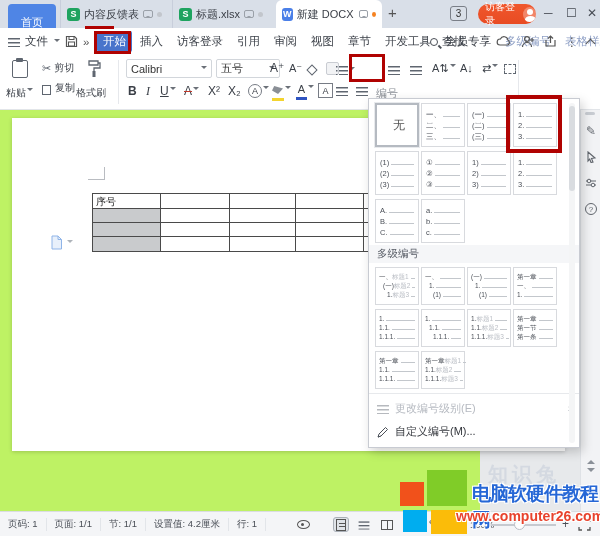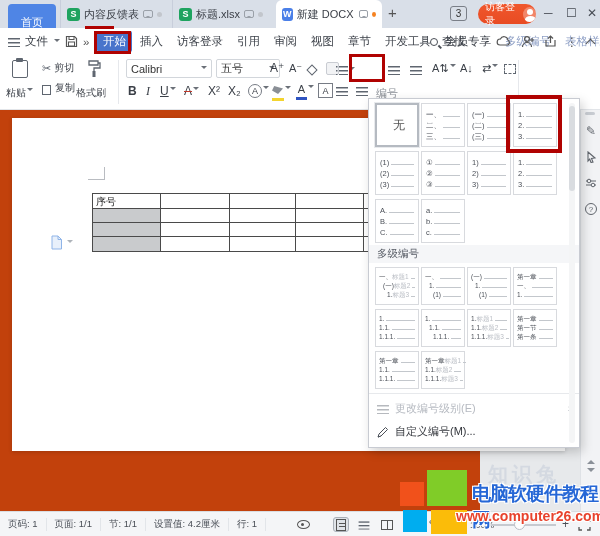--- a/index.html
+++ b/index.html
@@ -66,21 +66,21 @@
     linear-gradient(#5f6670,#5f6670) 0 9px/1.5px 1.5px no-repeat;}
   .numbtn{position:absolute;left:352px;top:57px;width:30px;height:22px;background:#dcdee2;border-radius:2px;display:flex;align-items:center;justify-content:center;}
   .styles-box{position:absolute;left:523px;top:58px;width:57px;height:26px;border:1px solid #d2d6db;border-radius:2px;background:#fff;font-size:9.5px;color:#333;display:flex;align-items:center;justify-content:center;letter-spacing:-.3px;}
   .style-aa{position:absolute;left:583px;top:54px;font-size:22px;font-weight:bold;color:#222;}
   .style-cap{position:absolute;left:589px;top:87px;font-size:9px;color:#555;}
   .eraser{display:inline-block;width:8px;height:8px;border:1.5px solid #5f6670;transform:rotate(45deg);}
   .pale-ic{display:inline-block;width:13px;height:13px;border:1px solid #c9ccd2;border-radius:2px;background:#f2f3f5;}
   .tooltip-label{position:absolute;left:376px;top:86px;font-size:11px;color:#8a8f96;}
 
   
-  .docarea{position:absolute;left:0;top:110px;width:480px;height:401px;background:#c2410c;}
+  .docarea{position:absolute;left:0;top:110px;width:480px;height:401px;background:#bef264;}
   .page{position:absolute;left:12px;top:8px;width:553px;height:333px;background:#fff;box-shadow:0 1px 4px rgba(0,0,0,.18);}
   .crop-h{position:absolute;left:76px;top:61px;width:17px;height:1px;background:#b9bcc1;}
   .crop-v{position:absolute;left:92px;top:49px;width:1px;height:13px;background:#b9bcc1;}
   .tbl{position:absolute;left:80px;top:75px;border:1px solid #4a4a4a;}
   .trow{display:flex;}
   .tcell{border-right:1px solid #4a4a4a;border-bottom:1px solid #4a4a4a;font-size:10px;color:#222;padding:1px 3px;}
   .tcell.last{border-right:none;}
   .trow.lastrow .tcell{border-bottom:none;}
   .tcell.sel{background:#c9cbcd;}
   .docicon{position:absolute;left:38px;top:117px;display:flex;align-items:center;gap:4px;}

